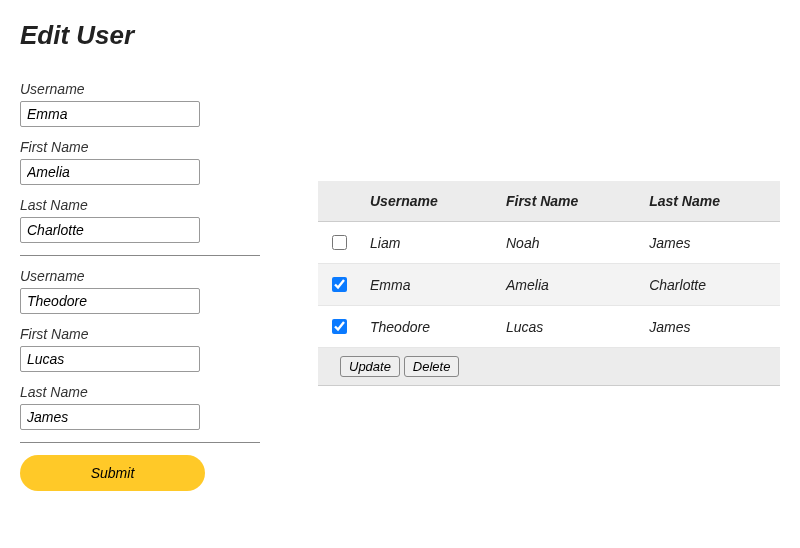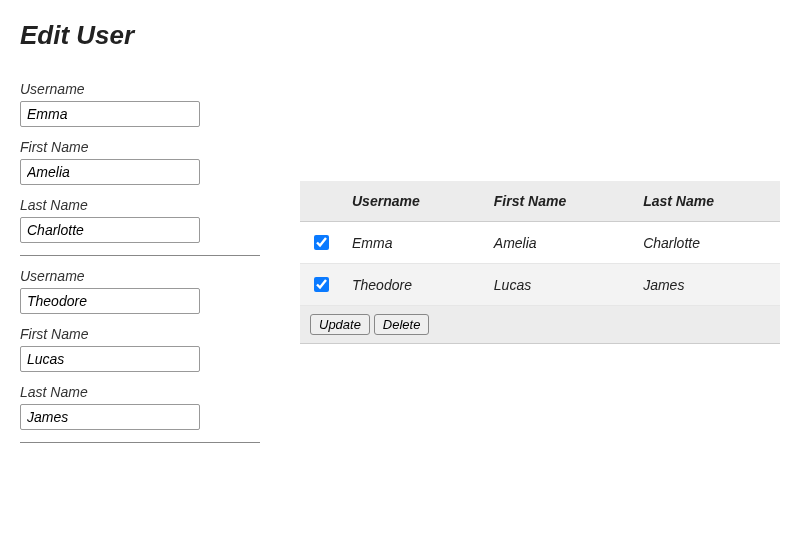--- a/index.html
+++ b/index.html
@@ -13,21 +13,21 @@
       height: 548px;
       background: #fff;
     }
     h1 {
       font-size: 26px;
       font-weight: 700;
       margin: 0 0 30px 0;
     }
     .layout {
       display: flex;
-      gap: 40px;
+      gap: 58px;
       align-items: flex-start;
       justify-content: center;
     }
     .form-col {
       width: 240px;
       flex-shrink: 0;
     }
     .field-group {
       margin-bottom: 12px;
     }
@@ -92,21 +92,21 @@
     tbody tr {
       border-bottom: 1px solid #e6e6e6;
     }
     .row-check {
       width: 15px;
       height: 15px;
       accent-color: #0a7aff;
     }
     .actions-row td {
       background: #ececec;
-      padding: 8px 10px;
+      padding: 8px 22px;
       border-bottom: 1px solid #ccc;
     }
     .small-btn {
       font-size: 13px;
       padding: 2px 8px;
       border: 1px solid #888;
       background: #efefef;
       border-radius: 3px;
       cursor: pointer;
       font-family: inherit;
@@ -146,33 +146,40 @@
       <label class="field-label">First Name</label>
       <input class="text-input" type="text" value="Lucas" style="">
     </div>
     <div class="field-group">
       <label class="field-label">Last Name</label>
       <input class="text-input" type="text" value="James" style="">
     </div>
 
     <hr class="divider">
 
+    <button class="submit-btn">Submit</button>
   </div>
 
   <div class="table-col">
     <table>
       <thead>
         <tr>
           <th></th>
           <th>Username</th>
           <th>First Name</th>
           <th>Last Name</th>
         </tr>
       </thead>
       <tbody>
+        <tr>
+          <td><input type="checkbox" class="row-check" style=""></td>
+          <td>Liam</td>
+          <td>Noah</td>
+          <td>James</td>
+        </tr>
         <tr>
           <td><input type="checkbox" class="row-check" checked="" style=""></td>
           <td>Emma</td>
           <td>Amelia</td>
           <td>Charlotte</td>
         </tr>
         <tr>
           <td><input type="checkbox" class="row-check" checked="" style=""></td>
           <td>Theodore</td>
           <td>Lucas</td>

